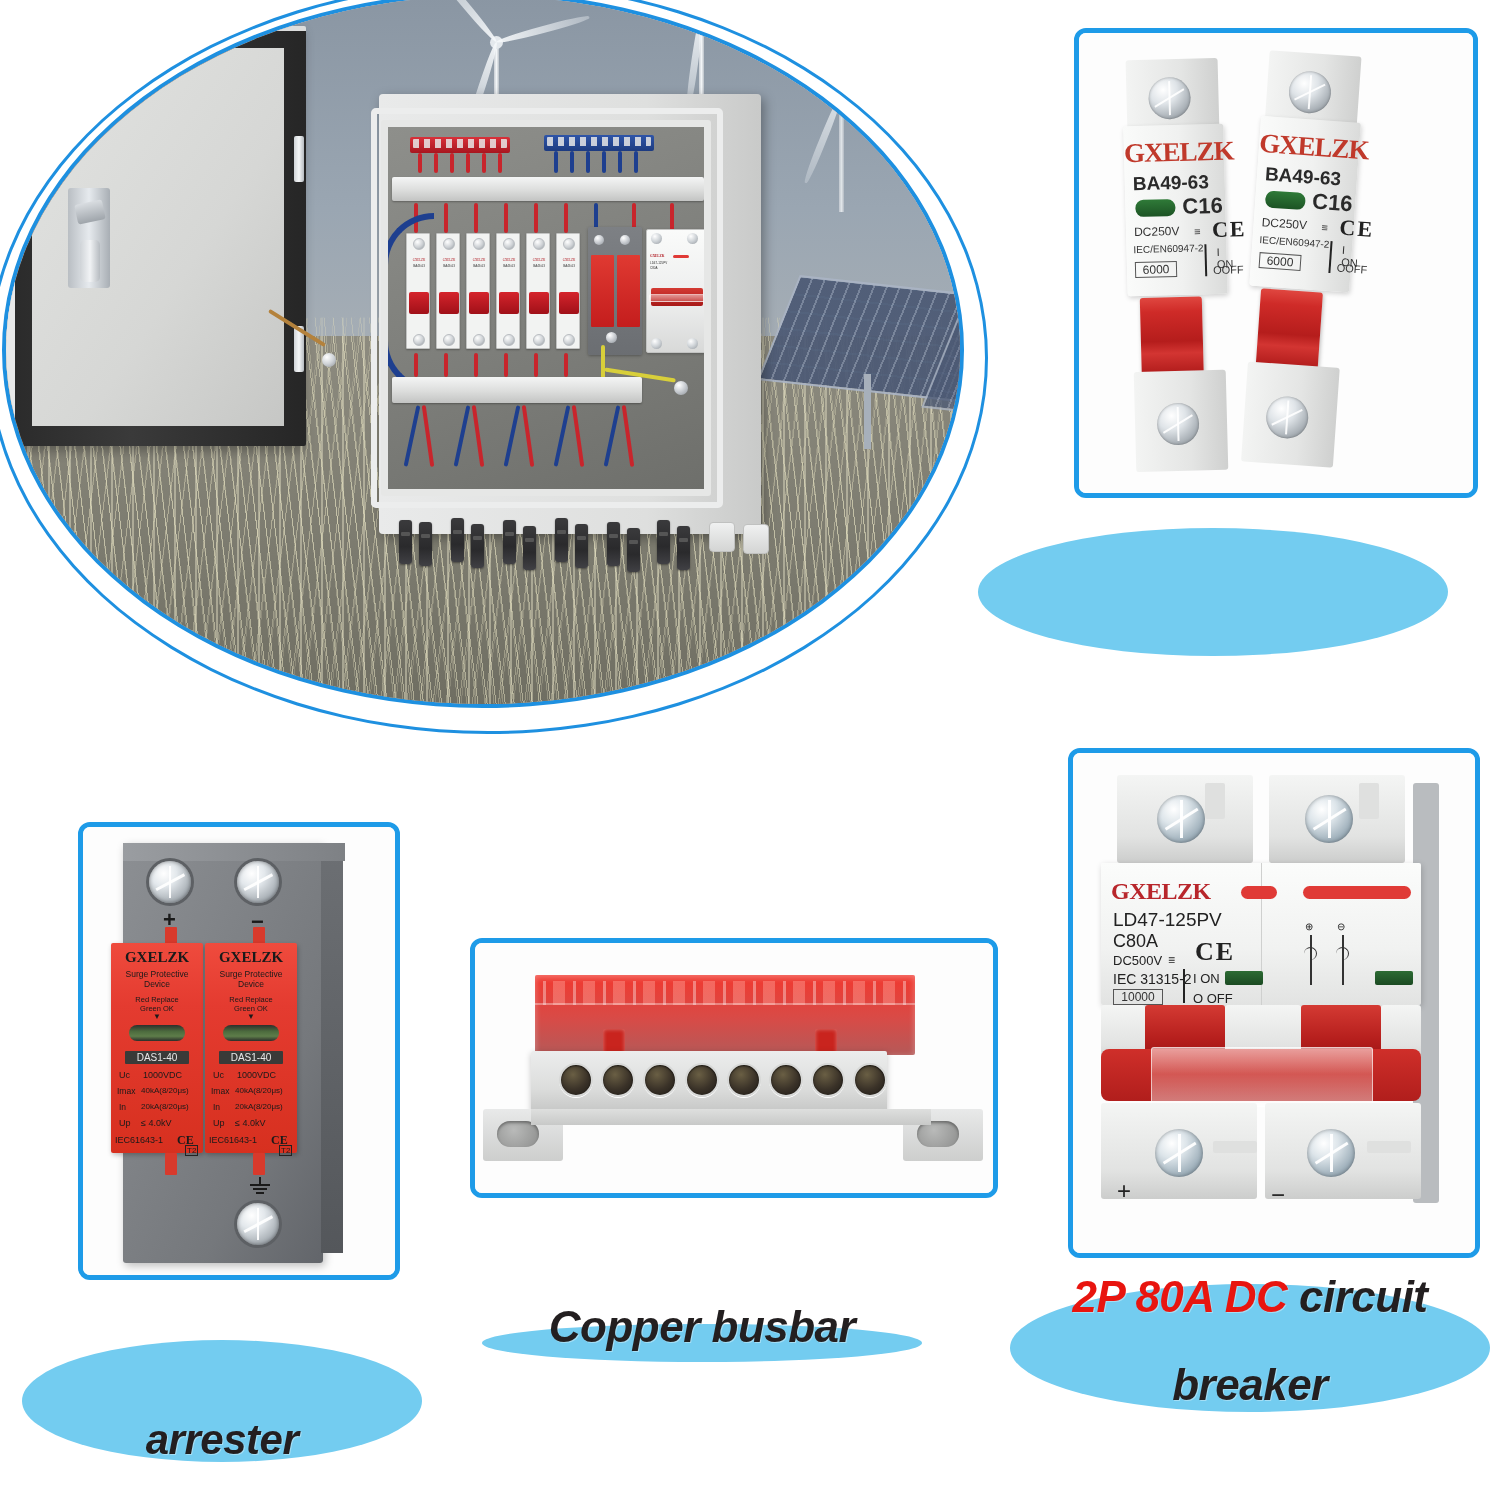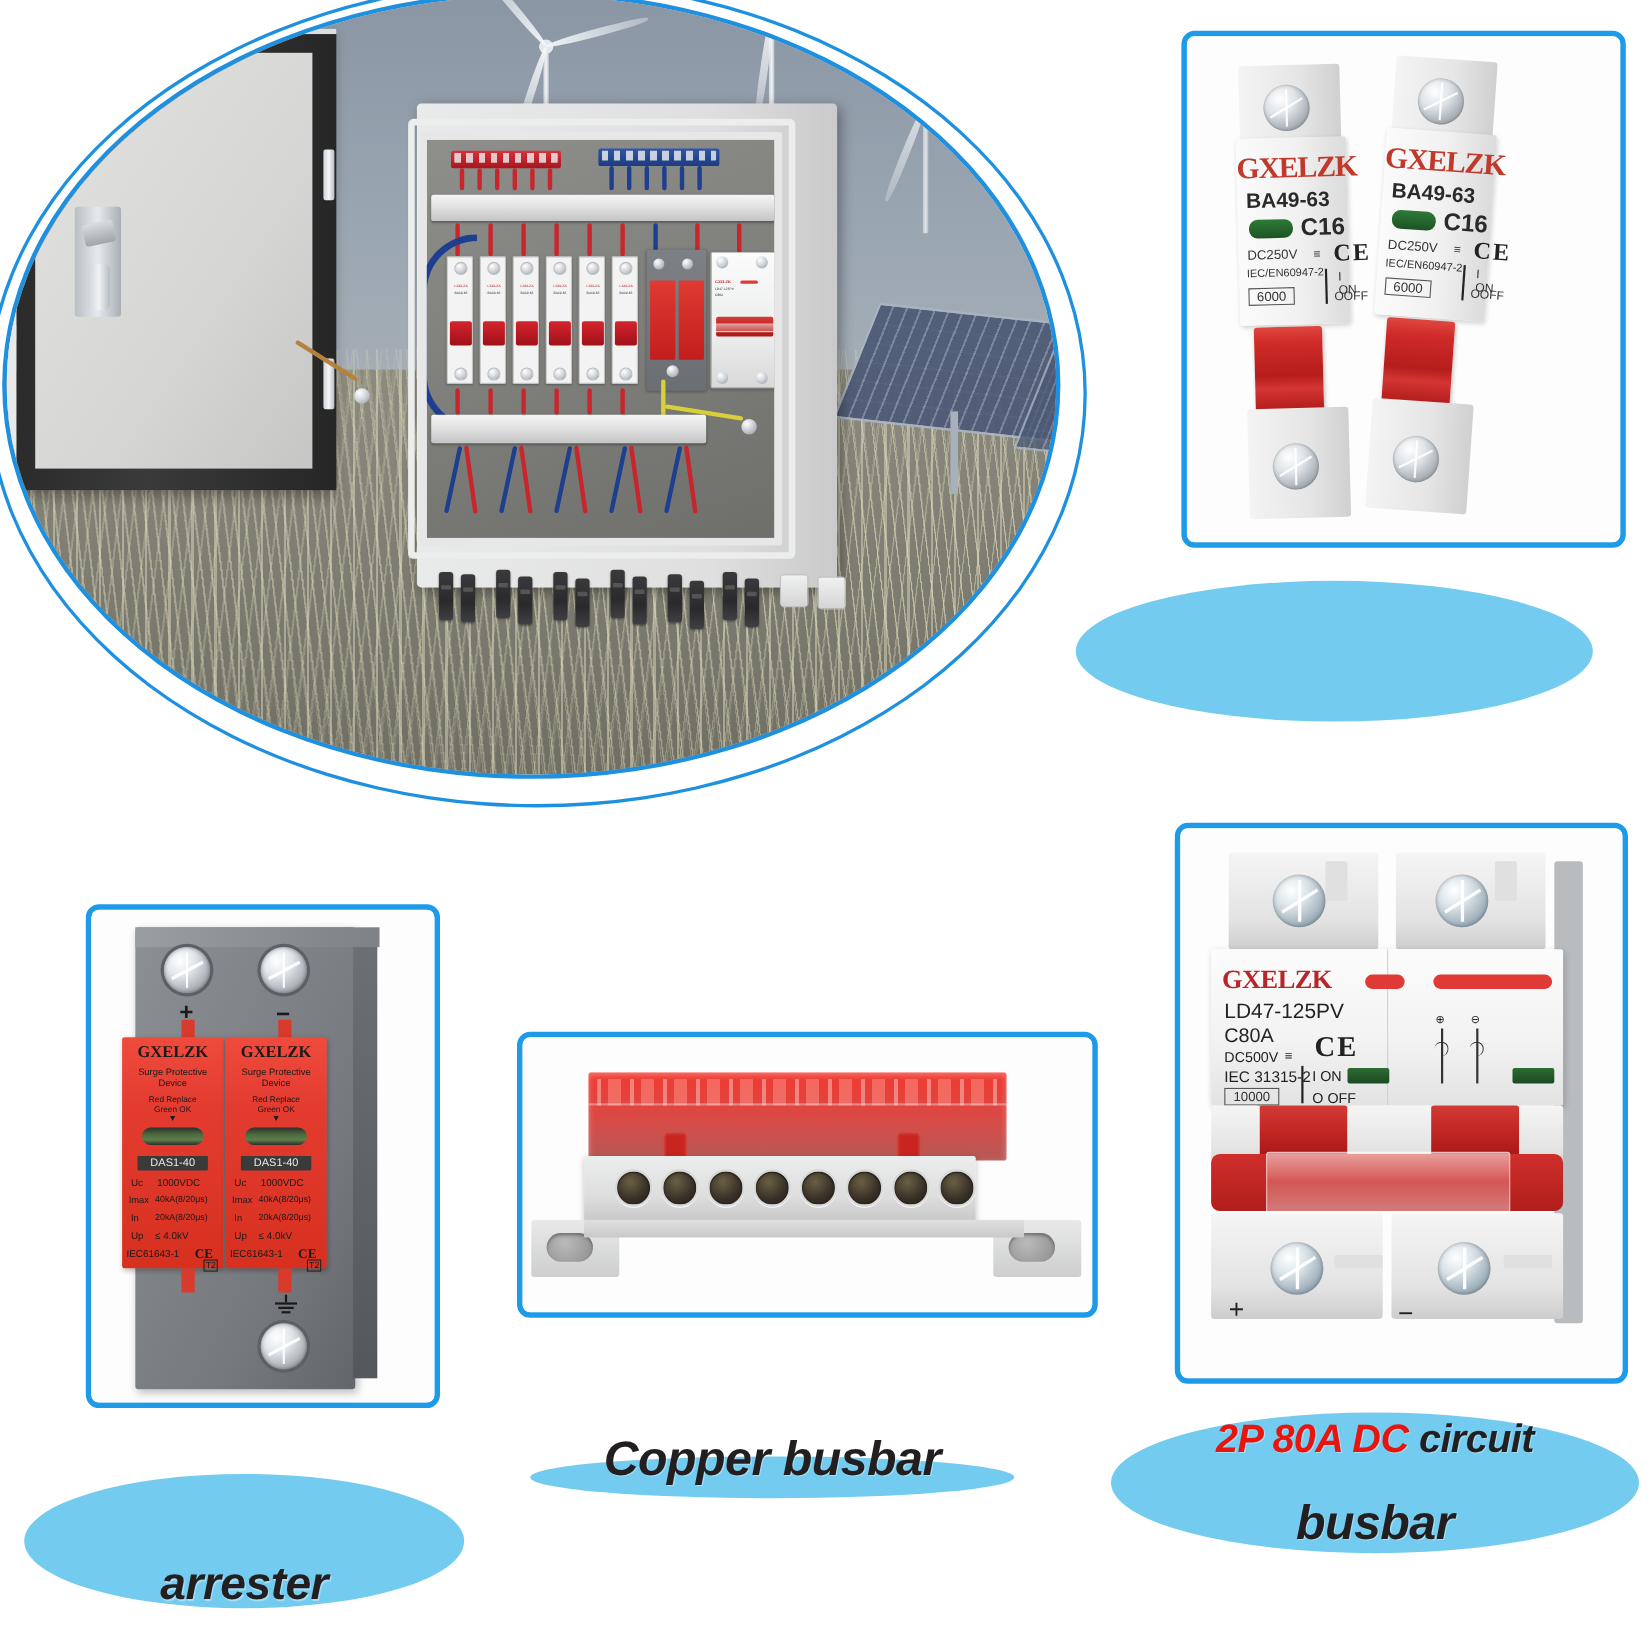--- a/index.html
+++ b/index.html
@@ -754,17 +754,17 @@
       <div class="slot" style="left:140px;top:388px;width:44px;height:12px;"></div>
       <div class="slot" style="left:294px;top:388px;width:44px;height:12px;"></div>
       <div class="sym" style="left:44px;top:424px;font-size:24px;">+</div>
       <div class="sym" style="left:198px;top:428px;font-size:24px;">−</div>
     </div>
   </div>
 </div>
 
 <div class="cap" style="left:1010px;top:1268px;width:480px;height:160px;">
   <div class="ell" style="width:480px;height:128px;top:16px;background:#73CCF0;"></div>
-  <div class="txt" style="top:19px;font-size:36px;">
+  <div class="txt" style="top:4px;font-size:44px;">
     <span class="hi">2P 80A DC</span><span> circuit</span>
   </div>
-  <div class="txt" style="top:92px;font-size:44px;">busbar</div>
+  <div class="txt" style="top:92px;font-size:44px;">breaker</div>
 </div>
 
 </body></html>

